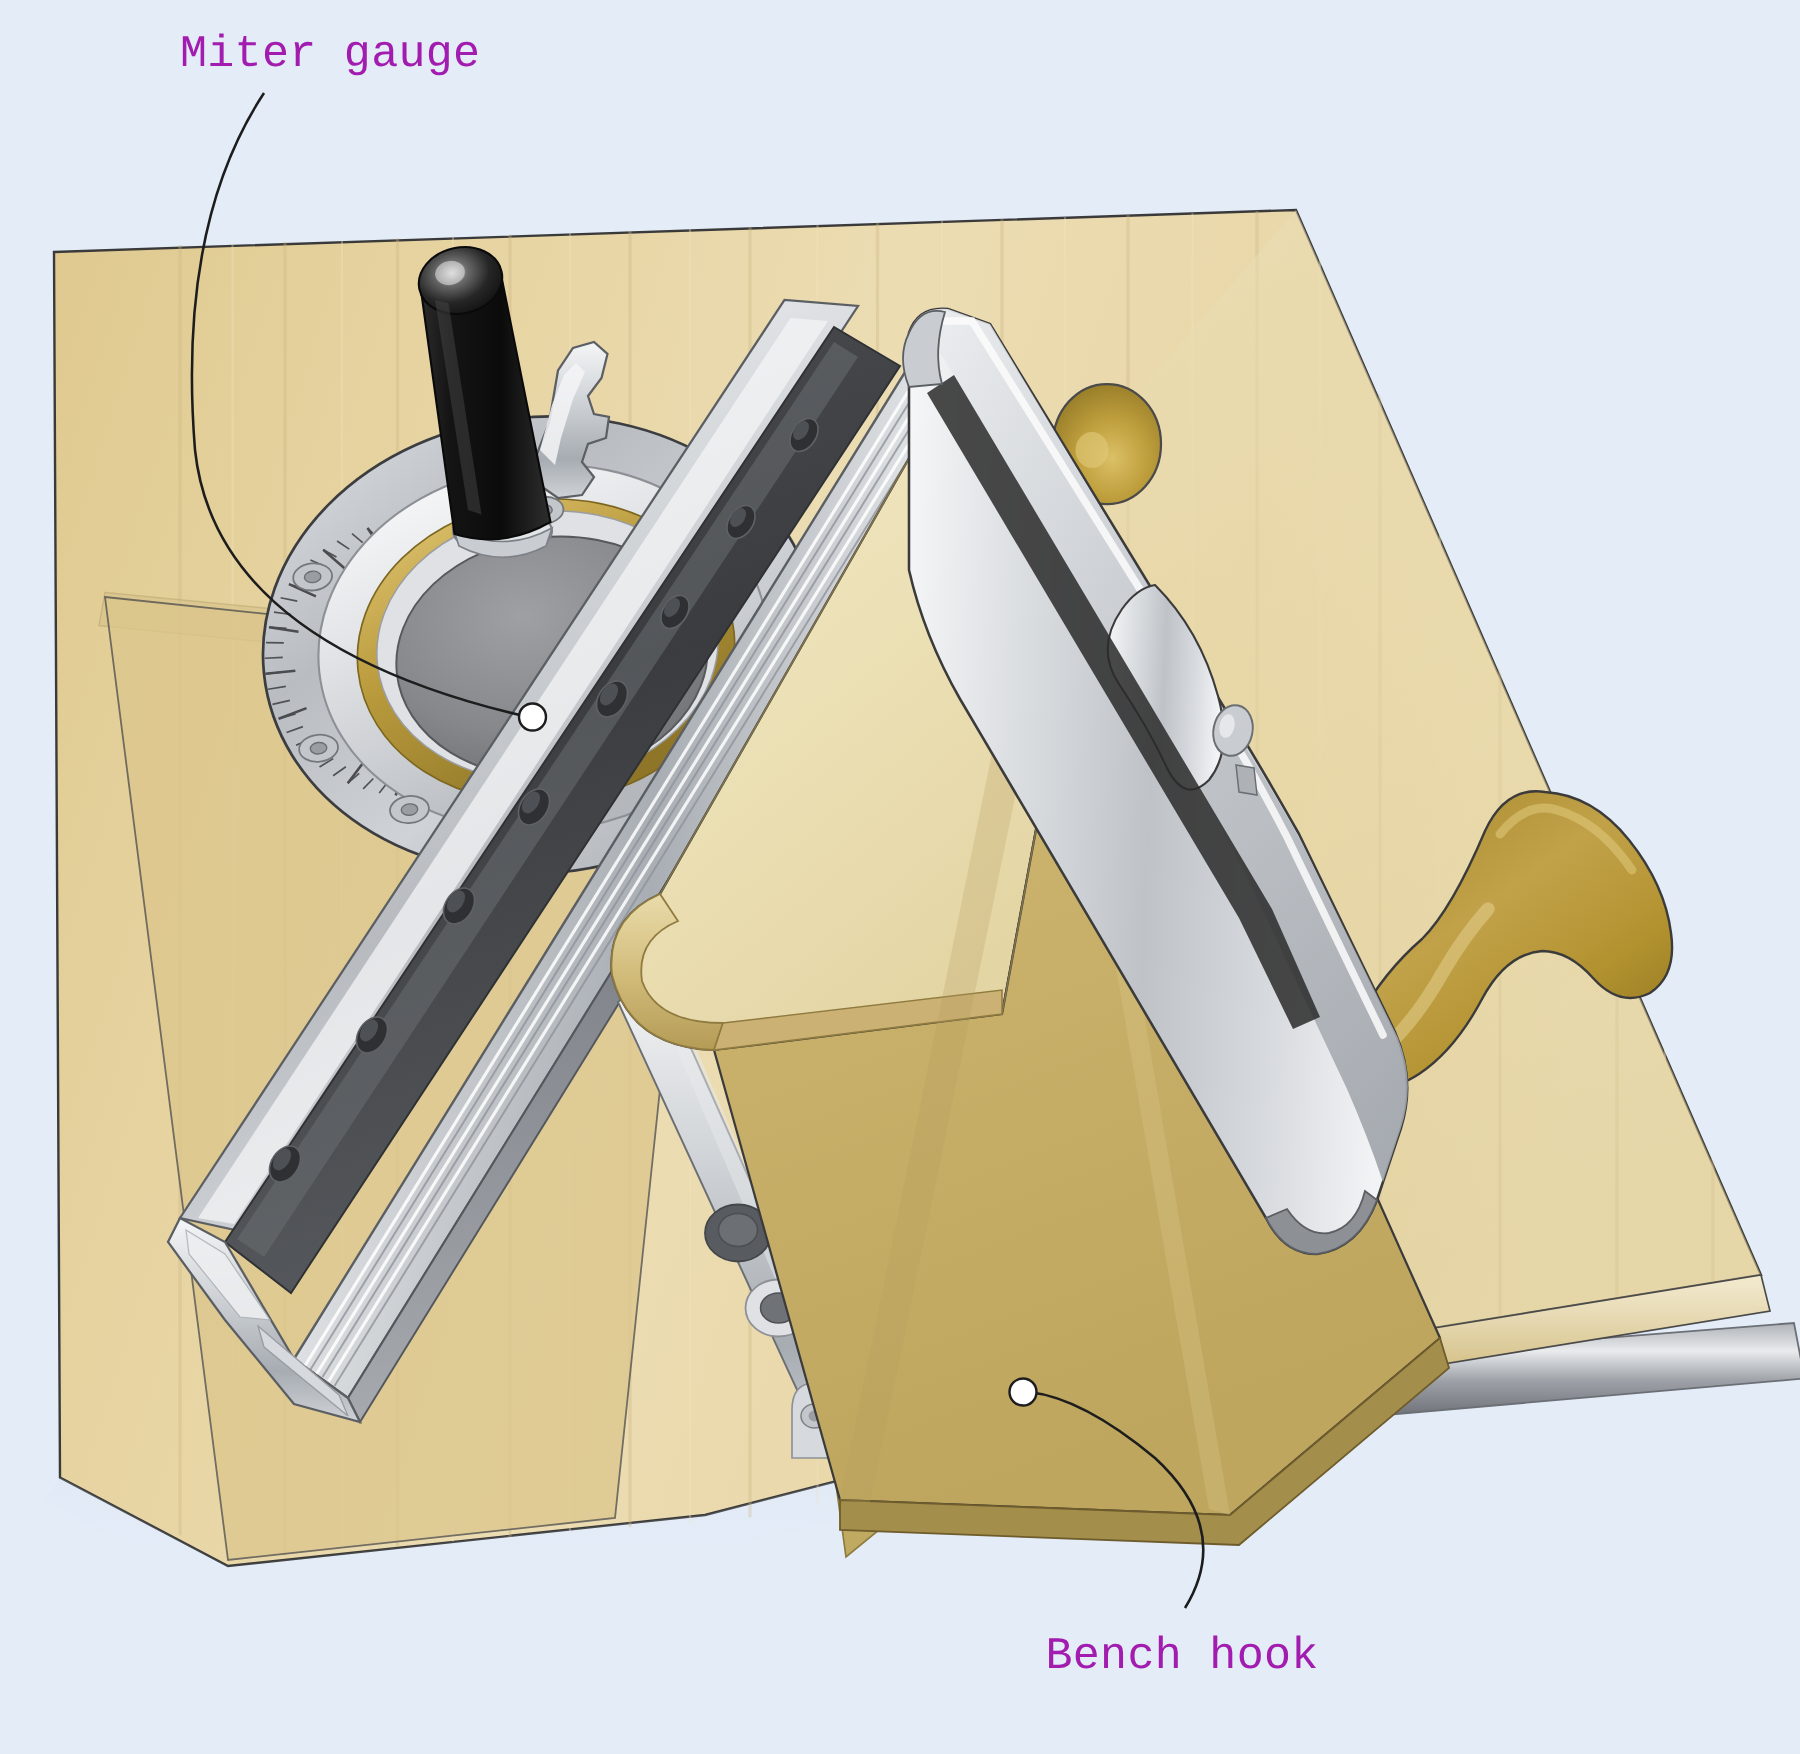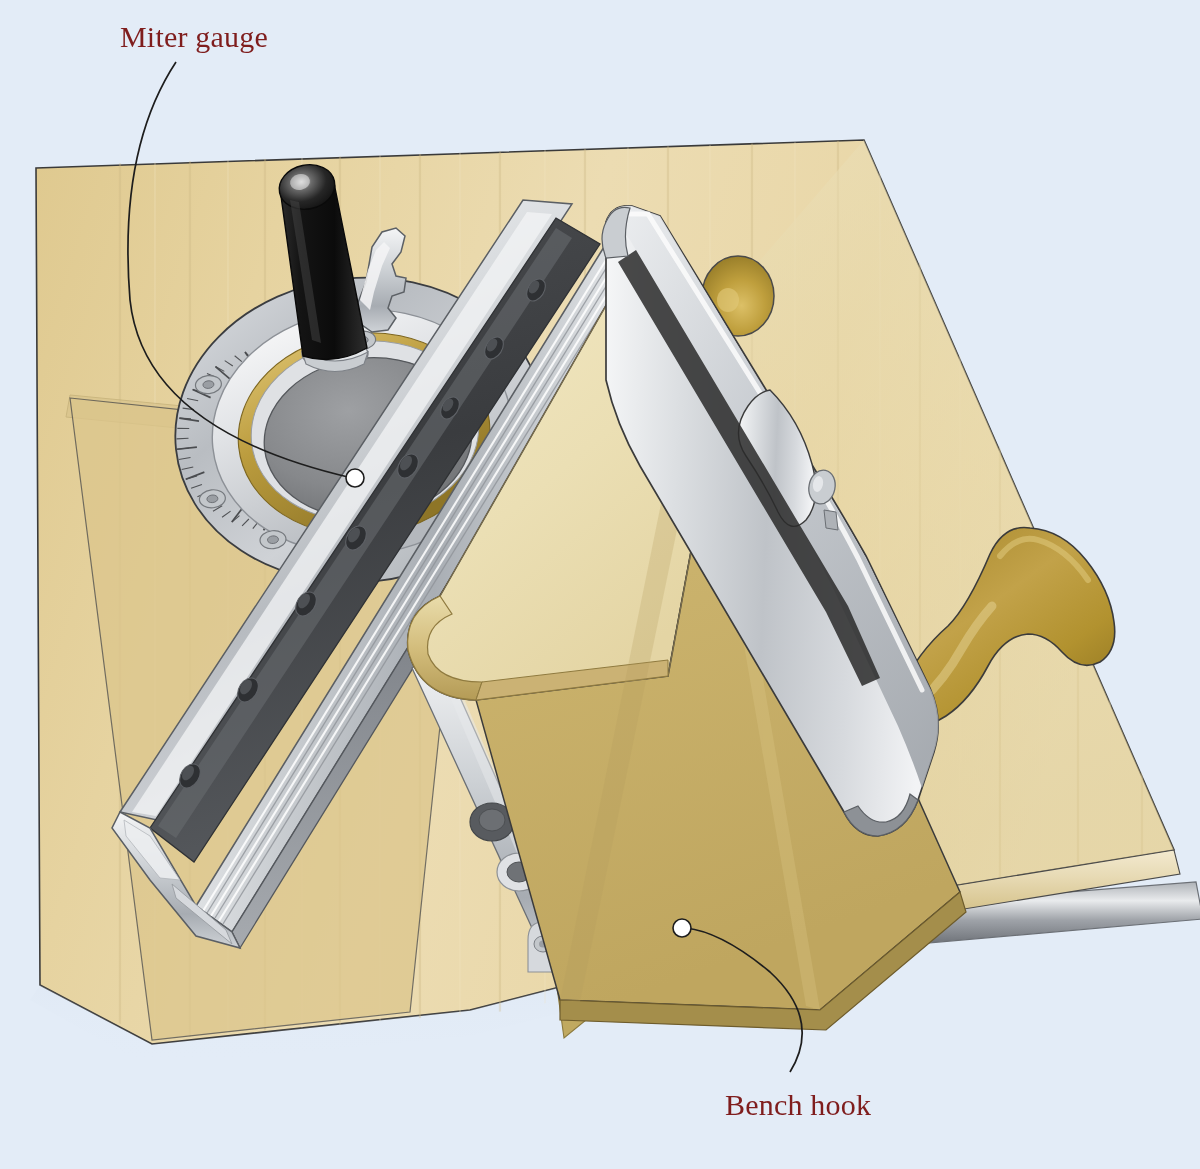--- a/index.html
+++ b/index.html
@@ -22,24 +22,24 @@
   #illustration {
     position: absolute;
     left: 0;
     top: 0;
     width: 1200px;
     height: 1169px;
     display: block;
   }
   .caption {
     position: absolute;
-    font-family: Liberation Serif, serif;
+    font-family: Liberation Mono, monospace;
     font-size: 30px;
     letter-spacing: 0.2px;
-    color: #7f1d1d;
+    color: #a21caf;
     white-space: nowrap;
     user-select: none;
   }
   #caption-miter-gauge {
     left: 120px;
     top: 20px;
   }
   #caption-bench-hook {
     left: 697px;
     top: 1088px;
@@ -505,15 +505,15 @@
     <g fill="none" stroke="#1d1d1d" stroke-width="1.7">
       <path d="M176,62 Q118,150 130,300 Q144,430 352,478"></path>
       <path d="M790,1072 Q822,1020 770,972 Q722,932 686,928"></path>
     </g>
     <circle cx="355" cy="478" r="9" fill="#ffffff" stroke="#1d1d1d" stroke-width="1.6"></circle>
     <circle cx="682" cy="928" r="9" fill="#ffffff" stroke="#1d1d1d" stroke-width="1.6"></circle>
   </svg>
 
   <div class="caption" id="caption-miter-gauge" style="left: 120px; top: 20px;">Miter gauge</div>
 
-  <div class="caption" id="caption-bench-hook" style="left: 697px; top: 1088px; margin-left: 28px;">Bench hook</div>
+  <div class="caption" id="caption-bench-hook" style="left: 697px; top: 1088px;">Bench hook</div>
 
 </div>
 
 </body></html>

